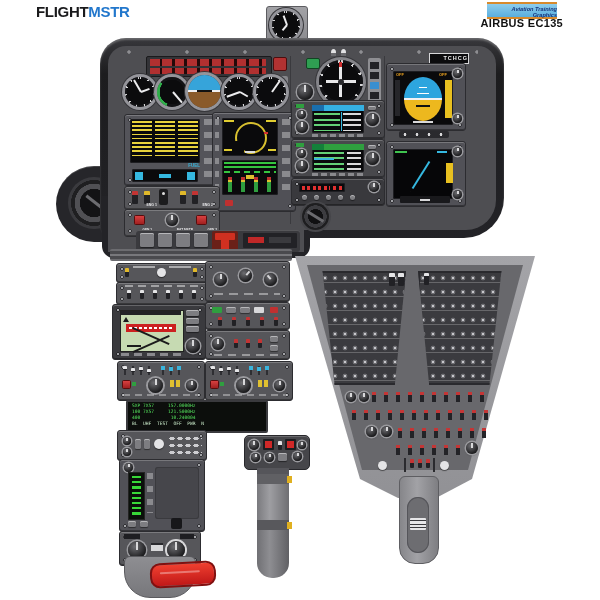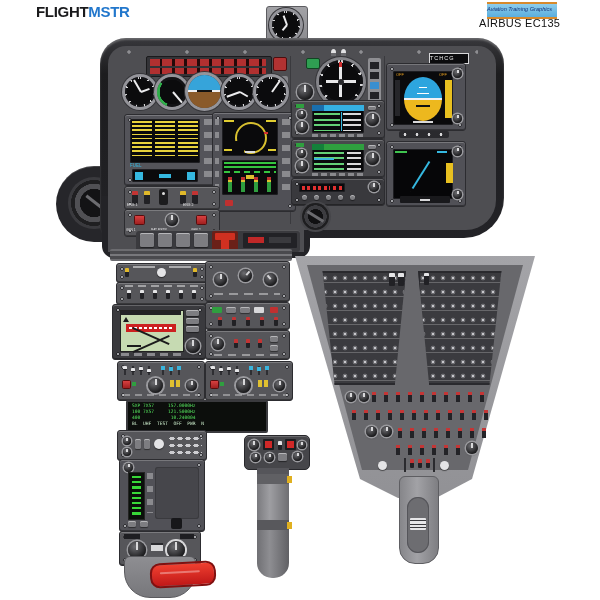--- a/index.html
+++ b/index.html
@@ -29,21 +29,21 @@
      box-shadow:0 0 0 1.5px #9a9a9e,0 1px 2px rgba(0,0,0,.5);}
   .knob i{position:absolute;left:50%;top:8%;width:2px;height:42%;margin-left:-1px;background:#d8d8da;}
   .btn{position:absolute;background:#7d7d81;border-radius:1.5px;
      box-shadow:inset 0 1px 0 rgba(255,255,255,.45),0 1px 1px rgba(0,0,0,.45);}
   .tg{position:absolute;width:4px;height:9px;border-radius:1px;
      background:linear-gradient(180deg,#c23434 0 3.5px,#212125 3.5px);}
   .tg.y{background:linear-gradient(180deg,#e0b82a 0 3.5px,#212125 3.5px);}
   .tg.w{background:linear-gradient(180deg,#e4e4e6 0 3.5px,#212125 3.5px);}
   .redsw{position:absolute;background:linear-gradient(180deg,#d84040,#a02020);
      border:1px solid #5a0c0c;border-radius:1.5px;}
-  .lbl{position:absolute;color:#e8e8ea;font-weight:normal;text-align:left;line-height:1;}
+  .lbl{position:absolute;color:#e8e8ea;font-weight:bold;text-align:right;line-height:1;}
   .cwp-row{position:absolute;background:repeating-linear-gradient(90deg,#b13030 0 9.5px,#230909 9.5px 12.4px);}
   .ovh-row{position:absolute;height:10px;}
   .ovh-row::before{content:"";position:absolute;left:0;right:0;top:0;height:4px;
      background:repeating-linear-gradient(90deg,#c43636 0 4px,transparent 4px 12px);}
   .ovh-row::after{content:"";position:absolute;left:0;right:0;top:3px;height:7px;
      background:repeating-linear-gradient(90deg,#232327 0 4px,transparent 4px 12px);}
   .cb{position:absolute;background-color:#3b3b3f;
      background-image:
        radial-gradient(circle at 5px 7px,#c8c8cc 1.3px,#6c6c70 1.4px 2.4px,rgba(0,0,0,0) 2.6px),
        repeating-linear-gradient(180deg,transparent 0 11px,rgba(235,235,235,.25) 11px 12px,transparent 12px 14px);

